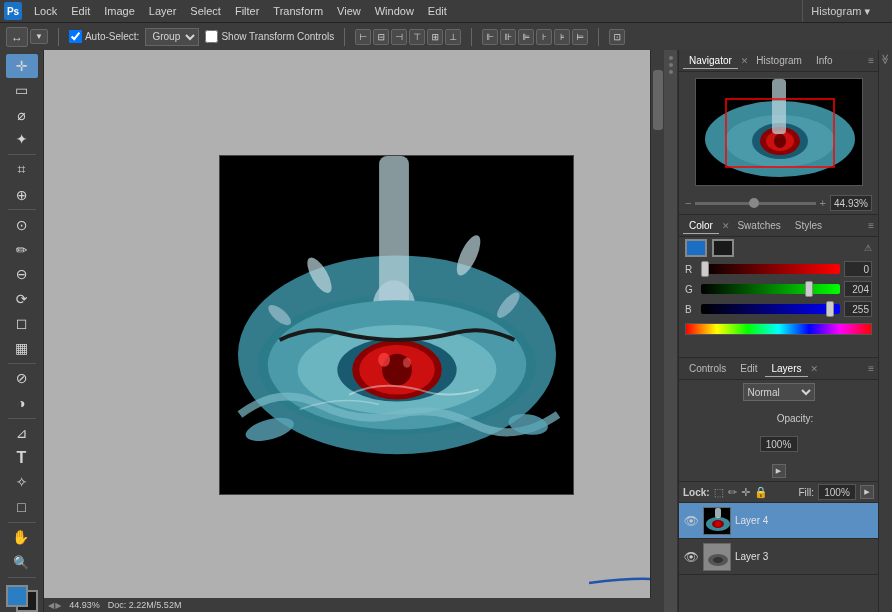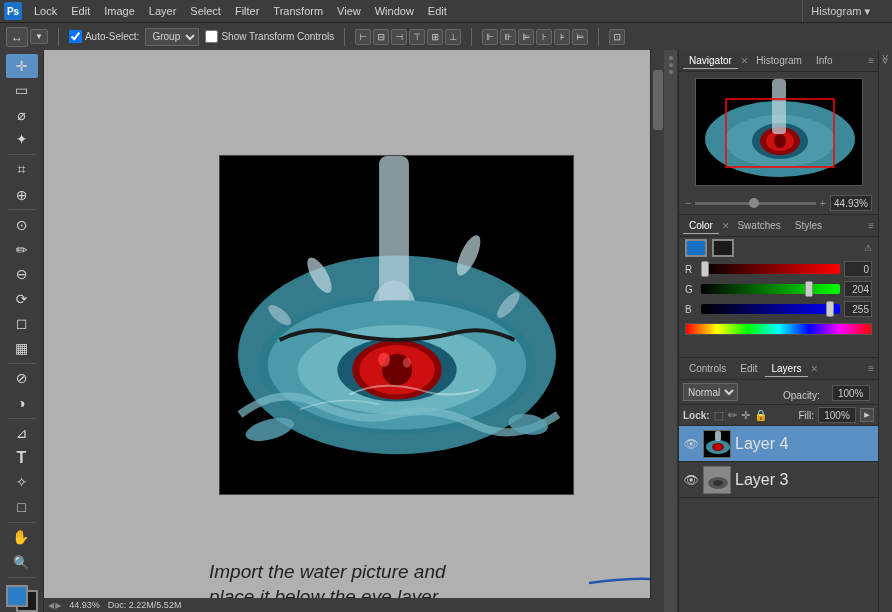--- a/index.html
+++ b/index.html
@@ -423,24 +423,25 @@
 
     
     #layers-panel {
       flex: 1;
       background: #3c3c3c;
       display: flex;
       flex-direction: column;
     }
     .layers-controls {
       display: flex;
-      align-items: flex-end;
+      align-items: center;
       padding: 3px 4px;
       gap: 12px;
       border-bottom: 1px solid #2a2a2a;
+      flex-direction: column;
     }
     .blend-select {
       width: 72px;
       height: 18px;
       background: #4a4a4a;
       border: 1px solid #666;
       color: #d4d4d4;
       font-size: 10px;
     }
     .opacity-label {
@@ -514,21 +515,21 @@
       flex-shrink: 0;
       overflow: hidden;
     }
     .layer-thumb-eye {
       background: #000;
     }
     .layer-thumb-gray {
       background: #555;
     }
     .layer-name {
-      font-size: 16px;
+      font-size: 10px;
       color: #e0e0e0;
       flex: 1;
     }
 
     
     #collapse-bar {
       width: 14px;
       background: #3c3c3c;
       border-left: 1px solid #2a2a2a;
       display: flex;
@@ -714,24 +715,20 @@
 
         <path d="M20 260 Q60 230 100 250 Q140 270 178 260 Q216 250 256 270 Q296 290 340 260" stroke="#7abbc8" stroke-width="8" fill="none" opacity="0.7"></path>
         <ellipse cx="50" cy="275" rx="25" ry="10" fill="#5aa5b8" opacity="0.8" transform="rotate(-15,50,275)"></ellipse>
         <ellipse cx="310" cy="270" rx="20" ry="10" fill="#5aa5b8" opacity="0.8" transform="rotate(10,310,270)"></ellipse>
 
         <path d="M130 240 Q160 225 200 235 Q230 245 260 235" stroke="#ffffff" stroke-width="2" fill="none" opacity="0.4"></path>
         <path d="M80 255 Q120 240 160 250" stroke="#ffffff" stroke-width="1.5" fill="none" opacity="0.3"></path>
       </svg>
     </div>
 
-    <div id="annotation">
-      <div>Import the water picture and</div>
-      <div>place it below the eye layer</div>
-    </div>
 
     <svg id="arrow-line" width="150" height="60" style="position:absolute;left:545px;top:518px;">
       <defs>
         <marker id="arrowhead" markerWidth="8" markerHeight="6" refX="8" refY="3" orient="auto">
           <polygon points="0 0, 8 3, 0 6" fill="#2255aa"></polygon>
         </marker>
       </defs>
       <path d="M 0 15 C 40 10, 80 5, 130 28" stroke="#2255aa" stroke-width="2.5" fill="none" marker-end="url(#arrowhead)"></path>
     </svg>
 

